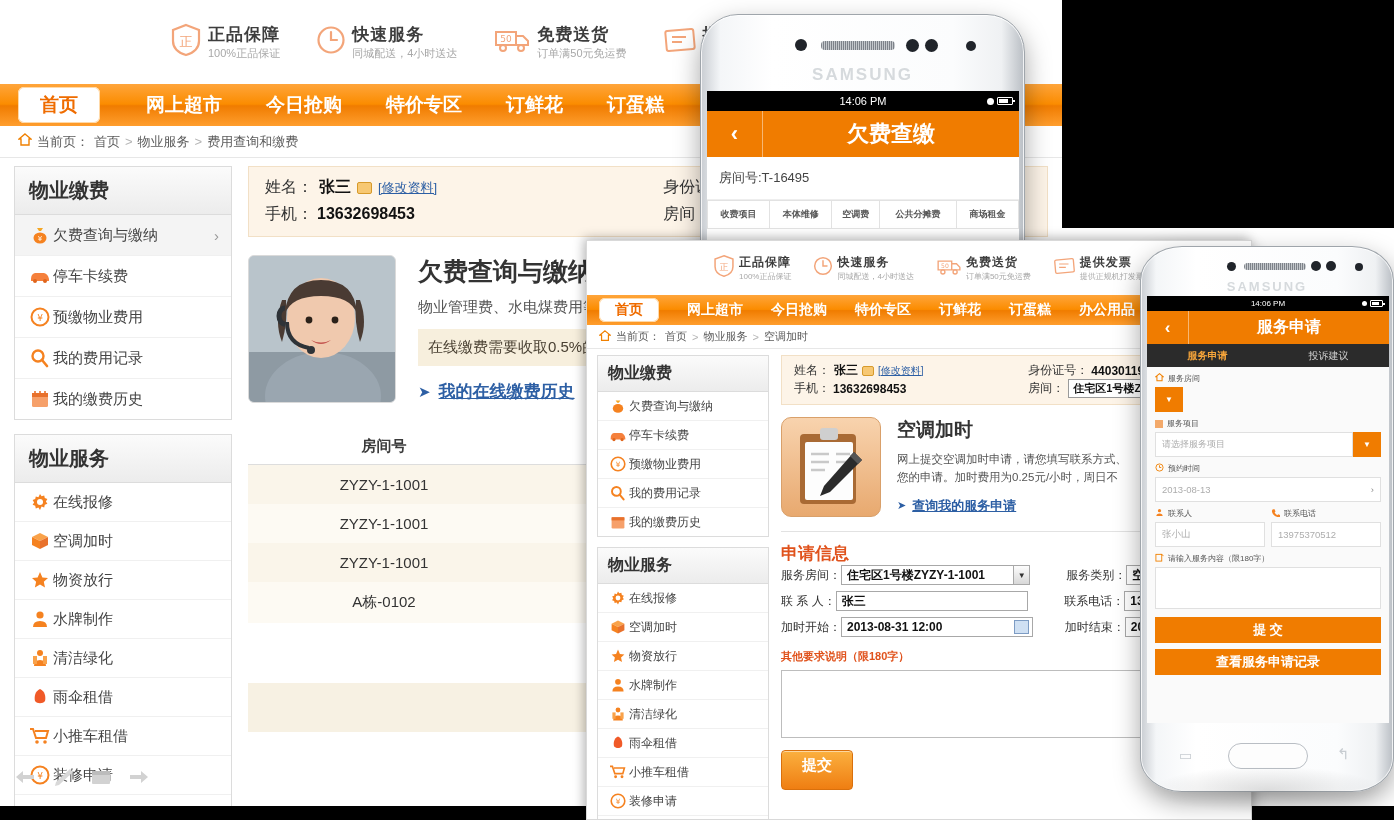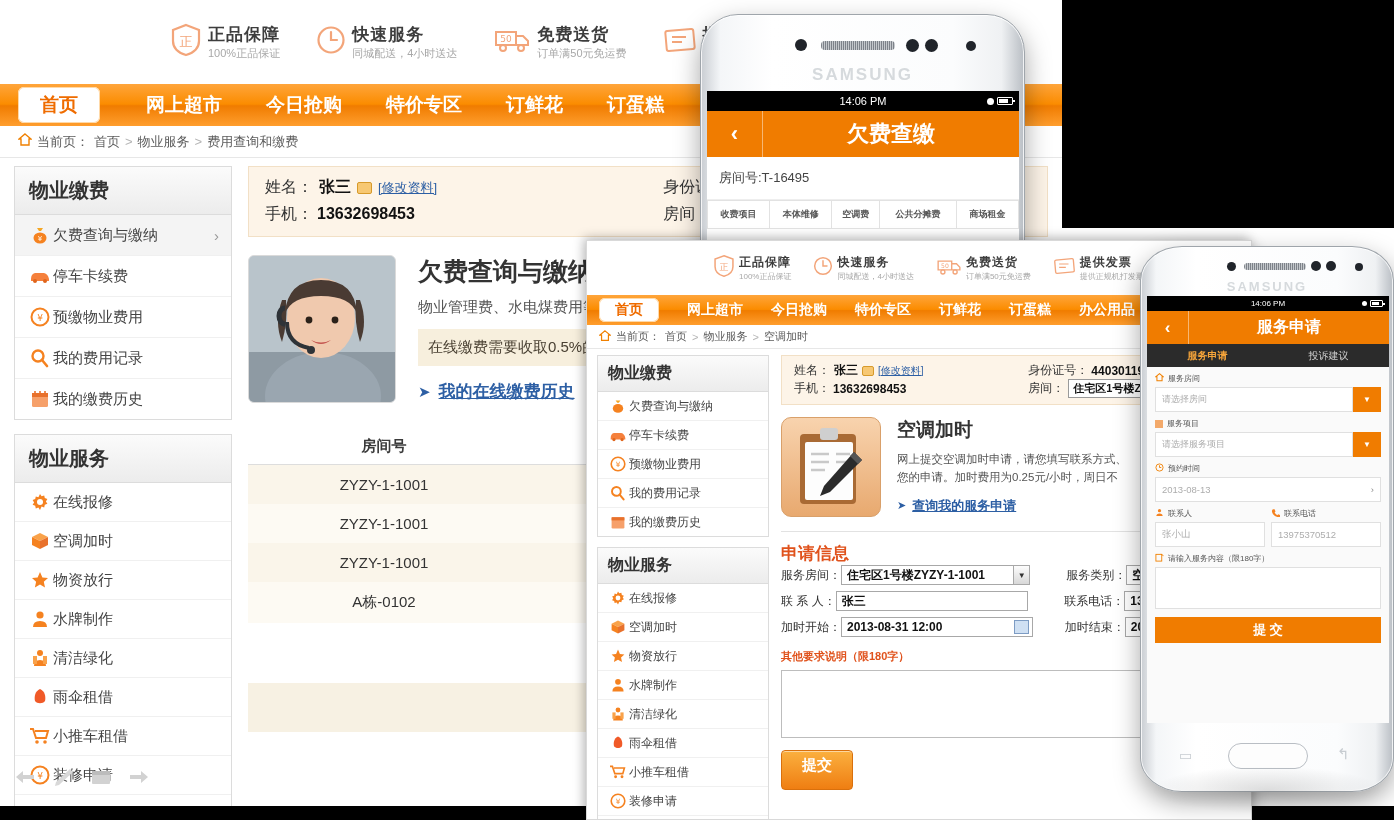--- a/index.html
+++ b/index.html
@@ -855,23 +855,20 @@
         </div>
 
         <div style="padding:6px 8px 0 8px;background:#fafafa;height:356px;">
           <div class="fg-lab" style="font-size:8px;margin-bottom:3px;">
             <span><svg width="9" height="9" viewBox="0 0 14 14">
                   <path d="M7 1 L13 6 h-2 v6 H3 V6 H1 z" fill="none" stroke="#f08000" stroke-width="1.6"></path>
                 </svg></span>
             <span>服务房间</span>
           </div>
           <div style="display:flex;margin-bottom:6px;">
-            <span class="fg-field" style="flex:1;height:25px;padding-left:6px;font-size:9px;">
-              <span>请选择房间</span>
-            </span>
             <span class="fg-drop" style="width:28px;height:25px;font-size:8px;">▼</span>
           </div>
 
           <div class="fg-lab" style="font-size:8px;margin-bottom:3px;">
             <span style="width:8px;height:8px;background:#f3a96a;display:inline-block;"></span>
             <span>服务项目</span>
           </div>
           <div style="display:flex;margin-bottom:6px;">
             <span class="fg-field" style="flex:1;height:25px;padding-left:6px;font-size:9px;">
               <span>请选择服务项目</span>
@@ -918,20 +915,21 @@
           <div class="fg-lab" style="font-size:8px;margin-bottom:3px;">
             <span><svg width="9" height="9" viewBox="0 0 20 20">
                   <rect x="2" y="3" width="13" height="15" fill="none" stroke="#f08000" stroke-width="2"></rect>
                   <path d="M14 2 l5 5" stroke="#f08000" stroke-width="2"></path>
                 </svg></span>
             <span>请输入服务内容（限180字）</span>
           </div>
           <div class="fg-field" style="height:42px;margin-bottom:8px;"></div>
 
           <div class="mbtn" style="height:26px;line-height:26px;font-size:13px;margin-bottom:6px;">提 交</div>
+          <div class="mbtn" style="height:26px;line-height:26px;font-size:13px;">查看服务申请记录</div>
         </div>
 
       </div>
 
       <div class="home-btn" style="left:87px;top:496px;width:80px;height:26px;border-radius:13px;"></div>
       <div class="softkey" style="left:38px;top:500px;font-size:14px;">▭</div>
       <div class="softkey" style="left:196px;top:498px;font-size:15px;">↰</div>
     </div>
     <div class="phone-refl" style="left:10px;top:520px;width:234px;height:48px;"></div>
   </div>

